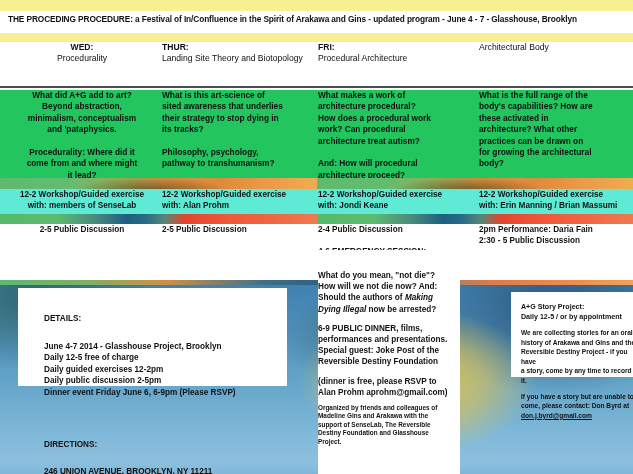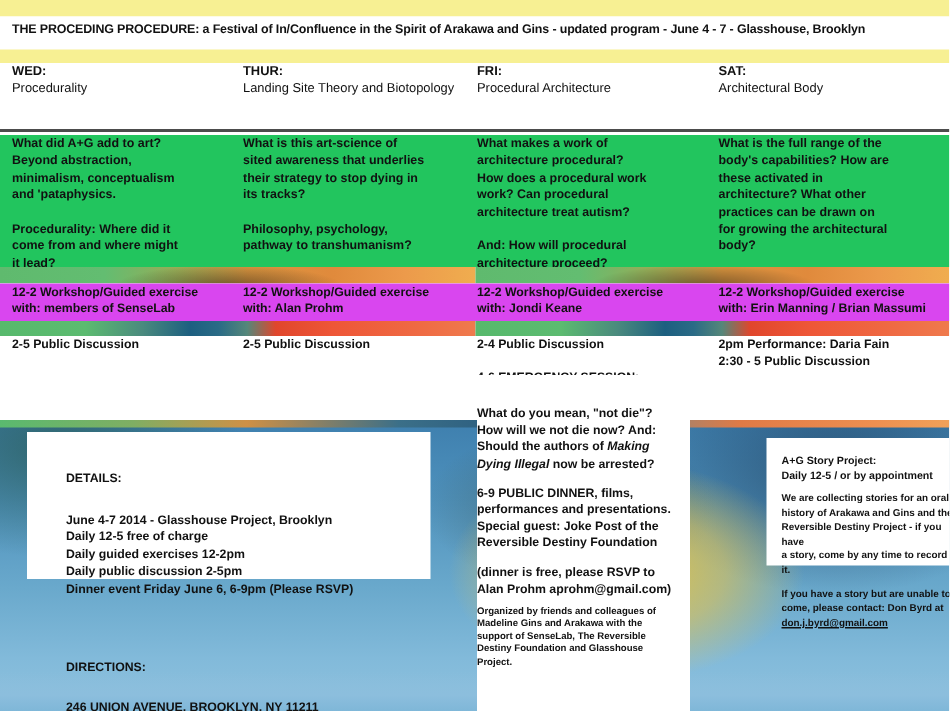--- a/index.html
+++ b/index.html
@@ -37,21 +37,21 @@
   .day-head-row{
     position:absolute;left:0;top:42px;width:633px;height:45px;
     background:#ffffff;
   }
   .rule{
     position:absolute;left:0;width:633px;height:2px;background:#4c4c4c;
   }
   .rule-1{top:86px;}
 
   .col{position:absolute;}
-  .col-0{left:8px;width:148px;}
+  .col-0{left:8px;width:148px;text-align:center;}
   .col-1{left:162px;width:150px;}
   .col-2{left:318px;width:155px;}
   .col-3{left:479px;width:152px;}
 
   .day-name{
     font-size:8.6px;font-weight:bold;color:#111;line-height:11px;margin:0;
   }
   .day-sub{
     font-size:8.6px;font-weight:normal;color:#111;line-height:11px;margin:0;
   }
@@ -82,21 +82,21 @@
       radial-gradient(ellipse 40% 220% at 48% 120%, rgba(40,30,20,.55) 0%, rgba(40,30,20,0) 60%),
       linear-gradient(90deg,#5fba6e 0%,#63bd71 22%,#9aab55 38%,#d9953f 52%,#e08a3c 70%,#ec9a4b 85%,#f0ad4f 100%);
   }
   .s2-fill{
     width:100%;height:100%;
     background:
       linear-gradient(90deg,#57b96c 0%,#5cbb70 18%,#4a8a7e 30%,#1d5f80 40%,#2a6b86 46%,#55877a 52%,#e0462c 58%,#ee5637 70%,#ef6a43 88%,#ef7a4d 100%);
   }
 
   
-  .ws-row{position:absolute;left:0;top:189px;width:633px;height:25px;background:#d946ef;}
+  .ws-row{position:absolute;left:0;top:189px;width:633px;height:25px;background:#5eead4;}
   .pd-row{position:absolute;left:0;top:224px;width:599px;height:56px;background:#fff;}
 
   .row-text{
     font-size:8.2px;font-weight:bold;color:#111;line-height:11.2px;
     white-space:pre-line;margin:0;
   }
 
   
   .photo-bg{
     position:absolute;left:0;top:280px;width:633px;height:194px;
@@ -173,21 +173,20 @@
     <div class="col col-1">
       <p class="day-name">THUR:</p>
       <p class="day-sub">Landing Site Theory and
 Biotopology</p>
     </div>
     <div class="col col-2">
       <p class="day-name">FRI:</p>
       <p class="day-sub">Procedural Architecture</p>
     </div>
     <div class="col col-3">
-      <p class="day-name">SAT:</p>
       <p class="day-sub">Architectural Body</p>
     </div>
   </div>
 
   <div class="rule rule-1"></div>
 
   <div class="q-row">
     <div class="col col-0">
       <p class="q-text">What did A+G add to art?
 Beyond abstraction,

